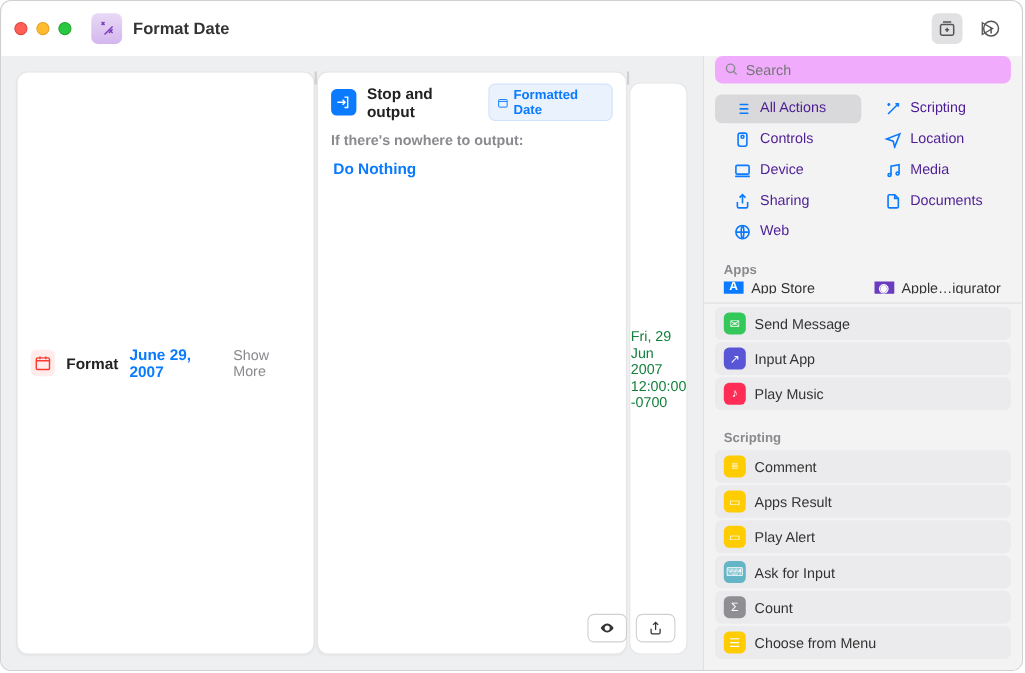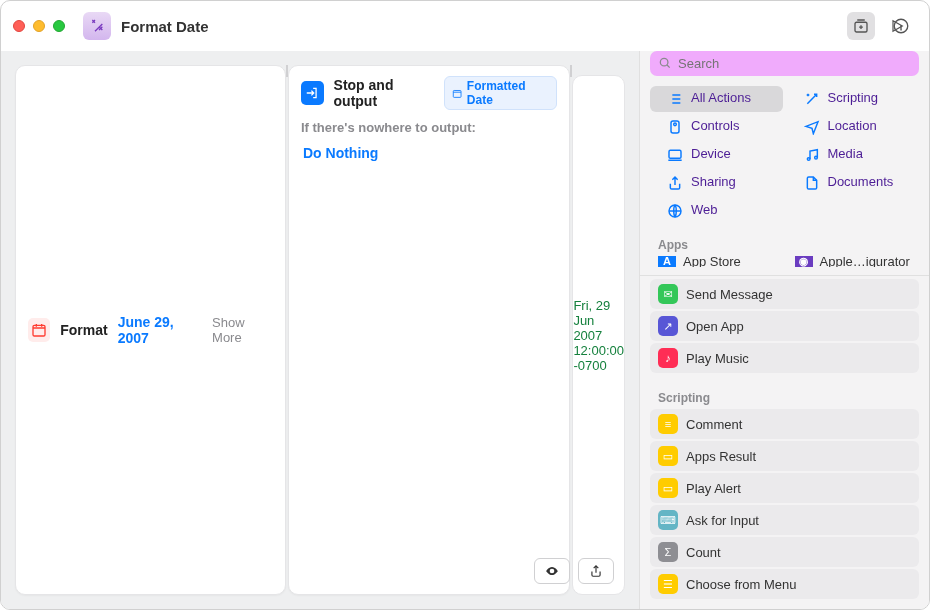--- a/index.html
+++ b/index.html
@@ -269,21 +269,21 @@
 
       <div class="sb-divider"></div>
 
       <div class="action-list">
         <div class="action-row">
             <span class="ri" style="background:#34c759">✉</span>
             <span>Send Message</span>
           </div>
         <div class="action-row">
             <span class="ri" style="background:#5856d6">↗</span>
-            <span>Open App</span>
+            <span>Input App</span>
           </div>
         <div class="action-row">
             <span class="ri" style="background:#ff2d55">♪</span>
             <span>Play Music</span>
           </div>
       </div>
 
       <div class="section-h">Scripting</div>
       <div class="action-list">
         <div class="action-row">

